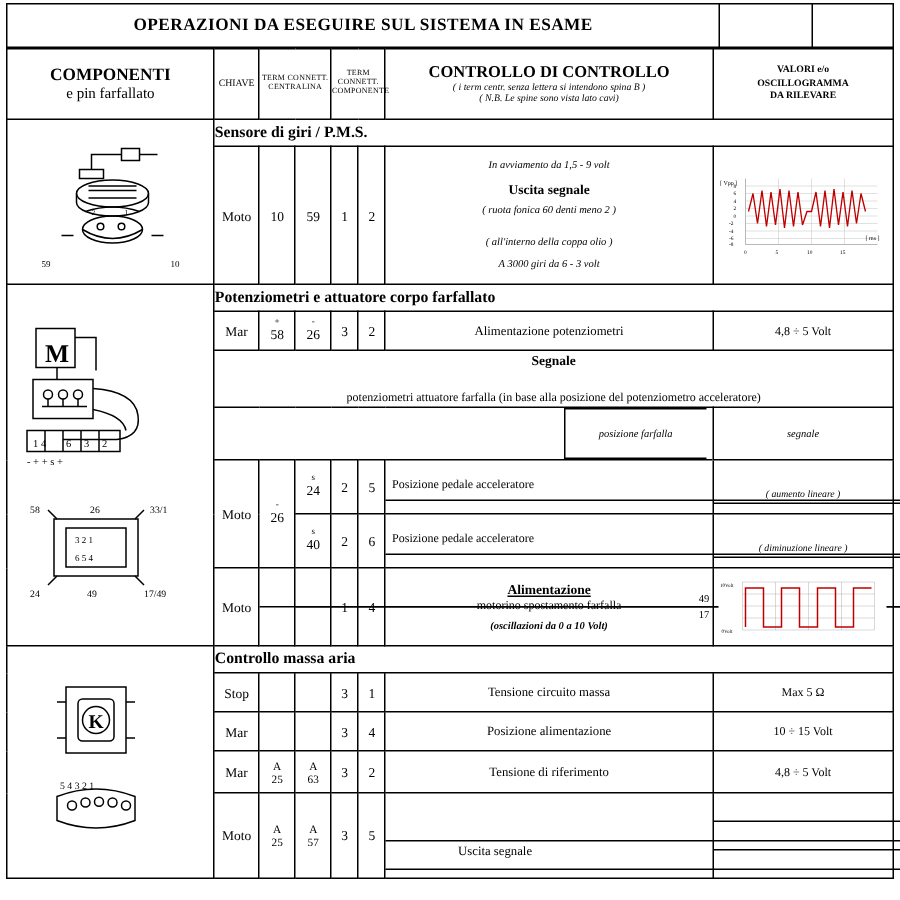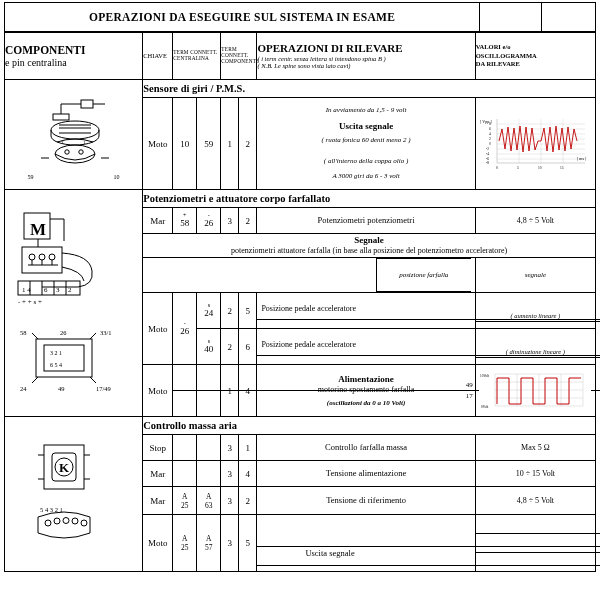--- a/index.html
+++ b/index.html
@@ -28,21 +28,21 @@
   .c-comp{width:138px;}
   .c-chiave{width:30px;}
   .c-t1{width:24px;}
   .c-t2{width:24px;}
   .c-t3{width:18px;}
   .c-t4{width:18px;}
   .c-ops{width:218px;}
   .c-val{width:120px;}
 
   
-  .hdr{height:46px;text-align:left;font-size:8px;line-height:1.15;}
+  .hdr{height:46px;text-align:center;font-size:8px;line-height:1.15;}
   .hdr.big{font-weight:bold;font-size:11px;}
   .hdr .sub{font-weight:normal;font-style:italic;font-size:6.5px;}
   .hdr .vert{font-size:5.3px;line-height:1.1;letter-spacing:.2px;}
   .hdr .comp1{font-weight:bold;font-size:11.5px;}
   .hdr .comp2{font-size:10px;}
   .hdr .valtxt{font-weight:bold;font-size:6.5px;line-height:1.3;}
 
   
   .banner{height:17px;font-weight:bold;font-size:10.5px;}
 
@@ -97,33 +97,33 @@
         <col class="c-t3">
           <col class="c-t4">
           <col class="c-ops">
           <col class="c-val">
       </colgroup>
 
       <tbody>
           <tr>
         <td class="hdr">
           <div class="comp1">COMPONENTI</div>
-          <div class="comp2">e pin centralina</div>
+          <div class="comp2">e pin farfallato</div>
         </td>
         <td class="hdr">
           <div style="font-size:6.5px;">CHIAVE</div>
         </td>
         <td class="hdr" colspan="2">
           <div class="vert">TERM CONNETT. CENTRALINA</div>
         </td>
         <td class="hdr" colspan="2">
           <div class="vert">TERM CONNETT. COMPONENTE</div>
         </td>
         <td class="hdr big">
-          <div>OPERAZIONI DI RILEVARE</div>
+          <div>CONTROLLO DI CONTROLLO</div>
           <div class="sub">( i term centr. senza lettera si intendono spina B )</div>
           <div class="sub">( N.B. Le spine sono vista lato cavi)</div>
         </td>
         <td class="hdr">
           <div class="valtxt">VALORI e/o</div>
           <div class="valtxt">OSCILLOGRAMMA</div>
           <div class="valtxt">DA RILEVARE</div>
         </td>
       </tr>
 
@@ -267,28 +267,28 @@
         <td class="num">
           <span class="sup">+</span>
           <span>58</span>
         </td>
         <td class="num">
           <span class="sup">-</span>
           <span>26</span>
         </td>
         <td class="num">3</td>
         <td class="num">2</td>
-        <td class="cell opmid">Potenziometri potenziometri</td>
+        <td class="cell opmid">Alimentazione potenziometri</td>
         <td class="val">4,8  ÷  5 Volt</td>
       </tr>
 
       <tr>
         <td colspan="7" class="cell" style="padding:1px 0;">
           <div style="font-size:9px;font-weight:bold;">Segnale</div>
-          <div style="font-size:8px;">potenziometri attuatore farfalla  (in base alla posizione del potenziometro acceleratore)</div>
+          <div style="font-size:8px;margin-top:14px;">potenziometri attuatore farfalla  (in base alla posizione del potenziometro acceleratore)</div>
         </td>
       </tr>
 
       <tr>
         <td class="nob"></td>
         <td class="nob"></td>
         <td class="nob"></td>
         <td class="nob"></td>
         <td class="nob"></td>
         <td style="border-top:none;border-left:none;border-bottom:none;">
@@ -400,21 +400,21 @@
                   </tr>
             <tr>
                     <td style="border:none;">33</td>
                   </tr>
           </tbody>
               </table>
         </td>
         <td class="num">1</td>
         <td class="num">4</td>
         <td class="cell">
-          <div style="font-size:9px;font-weight:bold;">Alimentazione</div>
+          <div style="font-size:9px;font-weight:bold;text-decoration:underline;">Alimentazione</div>
           <div style="font-size:8px;">motorino spostamento farfalla</div>
           <div class="it" style="margin-top:4px;font-weight:bold;">(oscillazioni da 0 a 10 Volt)</div>
         </td>
         <td>
           <div class="scope" style="height:46px;">
             <svg width="112" height="46" viewBox="0 0 112 46">
               <g stroke="#aaa" stroke-width="0.3">
                 <line x1="16" y1="6" x2="104" y2="6"></line>
                 <line x1="16" y1="14" x2="104" y2="14"></line>
                 <line x1="16" y1="22" x2="104" y2="22"></line>
@@ -461,31 +461,31 @@
         </td>
         <td colspan="7" class="banner">Controllo massa aria</td>
       </tr>
 
       <tr style="height:26px;">
         <td class="num">Stop</td>
         <td class="num"></td>
         <td class="num"></td>
         <td class="num">3</td>
         <td class="num">1</td>
-        <td class="cell opmid">Controllo farfalla massa</td>
+        <td class="cell opmid">Tensione circuito massa</td>
         <td class="val">Max  5 Ω</td>
       </tr>
 
       <tr style="height:26px;">
         <td class="num">Mar</td>
         <td class="num"></td>
         <td class="num"></td>
         <td class="num">3</td>
         <td class="num">4</td>
-        <td class="cell opmid">Tensione alimentazione</td>
+        <td class="cell opmid">Posizione alimentazione</td>
         <td class="val">10  ÷  15 Volt</td>
       </tr>
 
       <tr style="height:28px;">
         <td class="num">Mar</td>
         <td class="num sm">
           <span>A</span><br>
           <span>25</span>
         </td>
         <td class="num sm">

